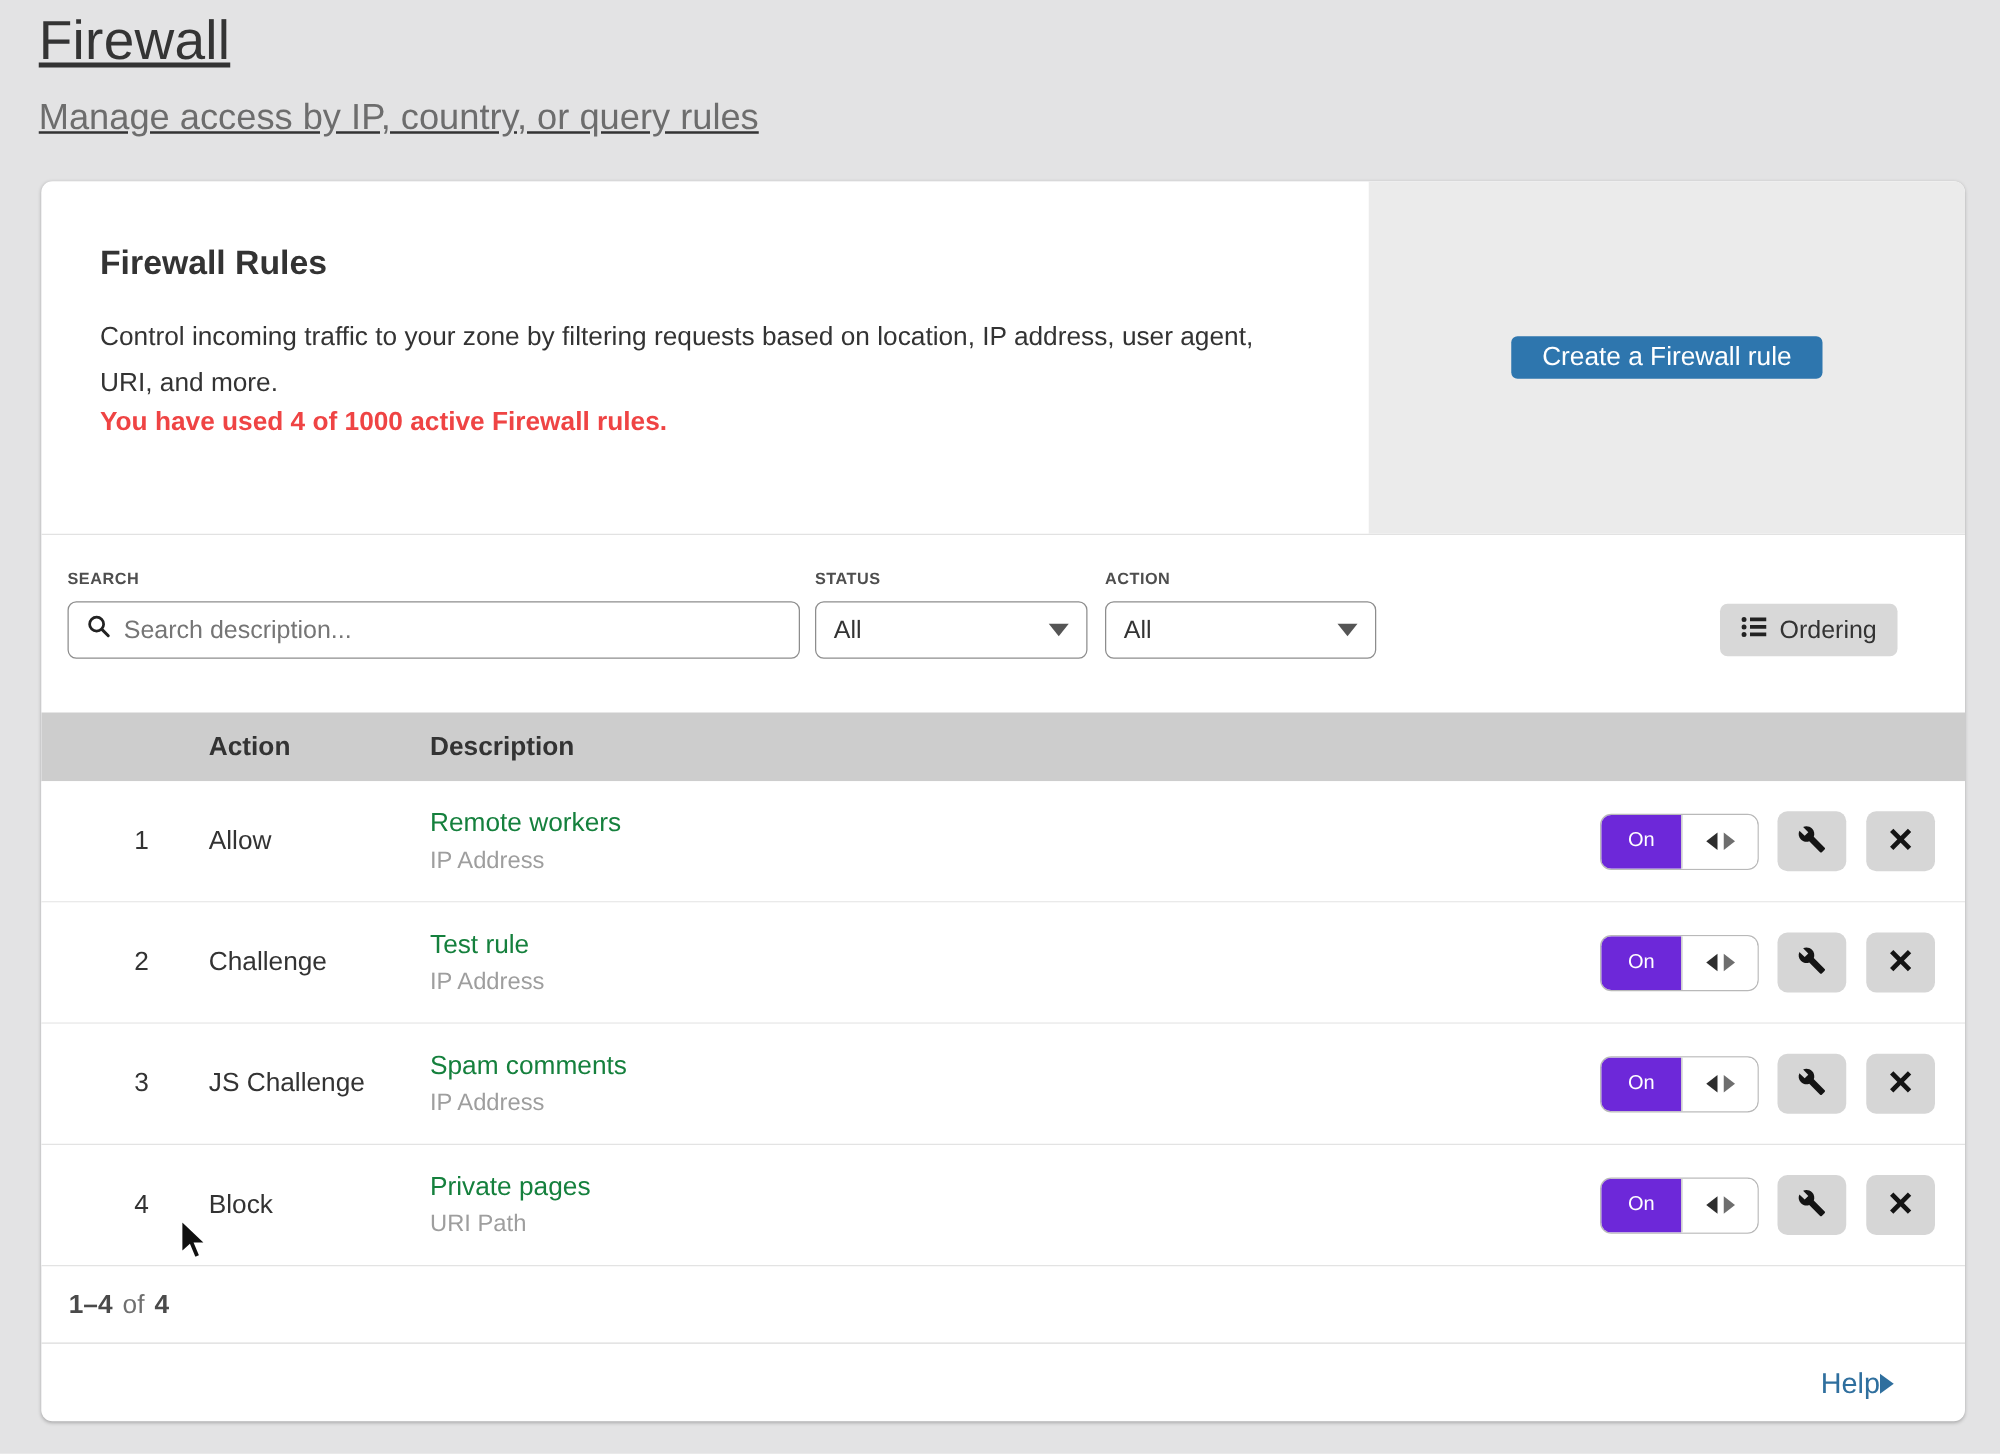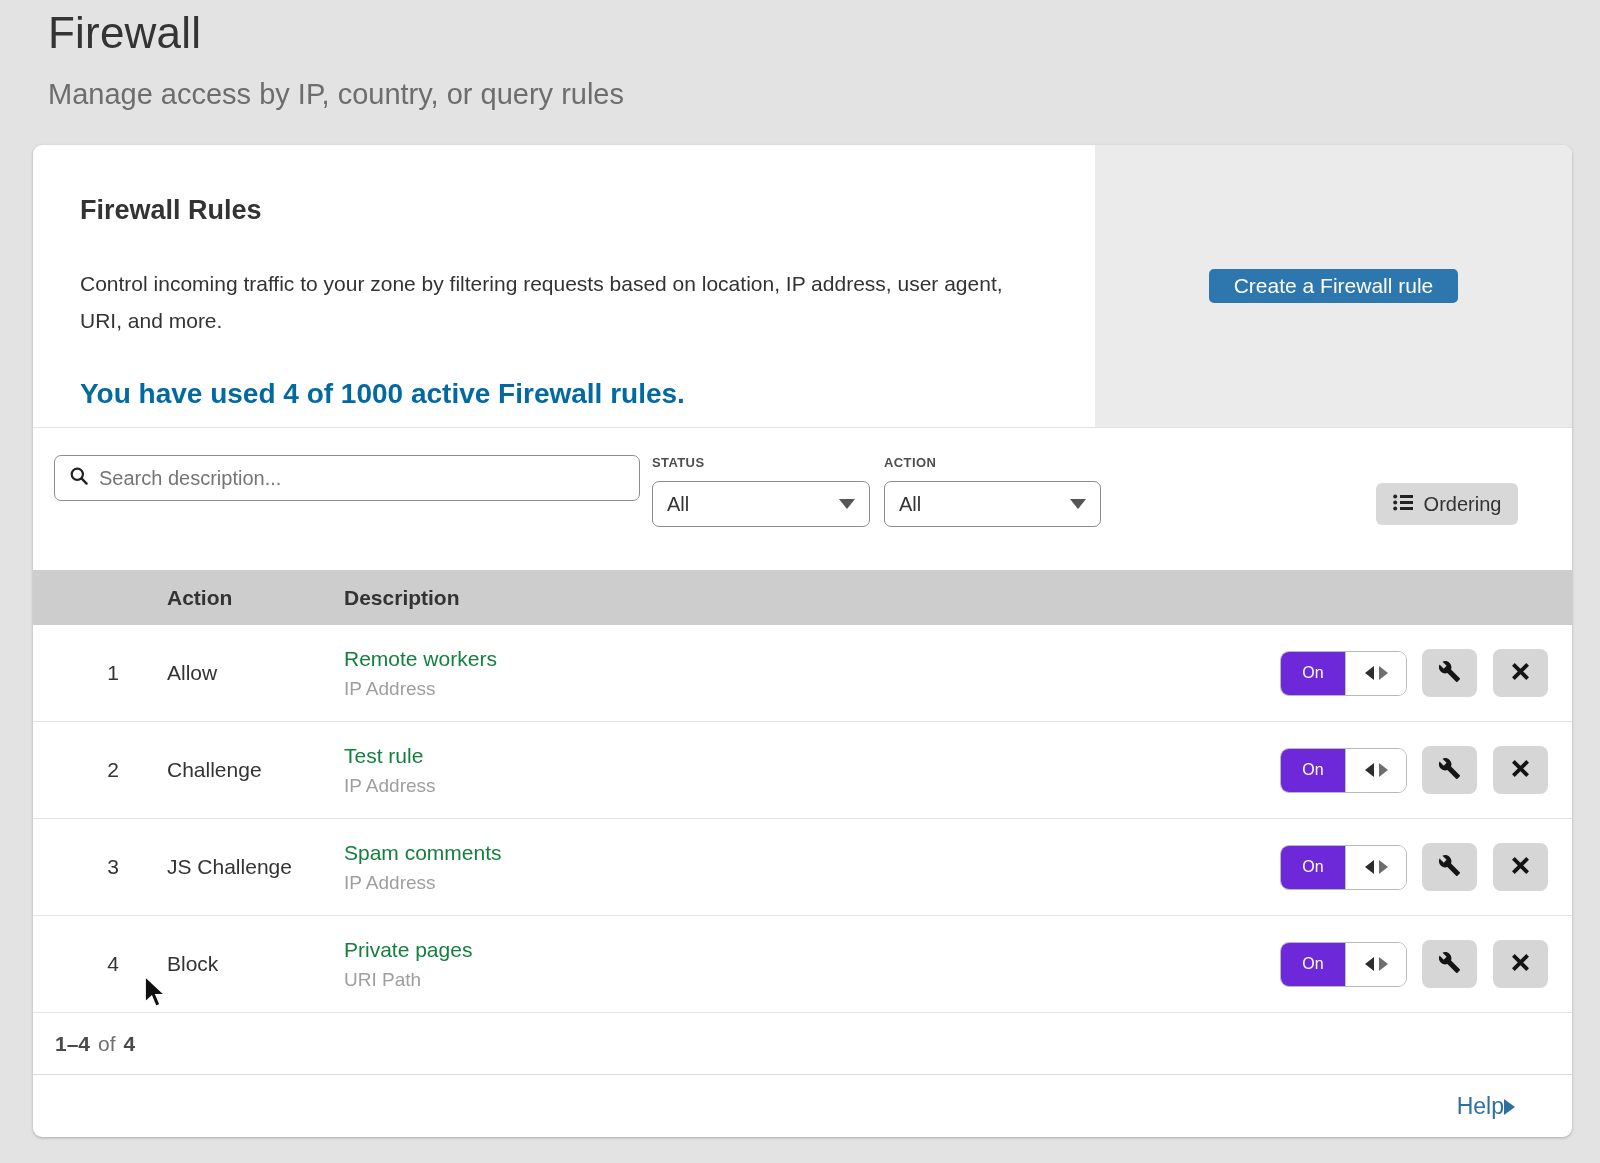--- a/index.html
+++ b/index.html
@@ -6,40 +6,40 @@
   html,body { width:1600px; height:1163px; }
   body {
     font-family: "Liberation Sans", "DejaVu Sans", sans-serif;
     background:#e3e3e4;
     position:relative;
     overflow:hidden;
     color:#333;
   }
 
   
-  .page-header { padding:8px 0 0 48px; }
+  .page-header { padding:8px 0 0 31px;text-decoration:underline; }
   .page-title { font-size:44px; font-weight:500; color:#343434; letter-spacing:.2px; }
   .page-subtitle { margin-top:20px; font-size:29px; font-weight:400; color:#6d6d6d; }
 
   
   .card {
     position:absolute; left:33px; top:145px;
     width:1539px; height:992px;
     background:#fff; border-radius:9px;
     box-shadow:0 1px 3px rgba(0,0,0,.25);
     display:flex; flex-direction:column;
     overflow:hidden;
   }
 
   
   .card-top { height:283px; display:flex; border-bottom:1px solid #e2e2e2; flex:0 0 auto; }
   .card-top-left { width:1062px; flex:0 0 1062px; padding:50px 48px 0 47px; }
-  .rules-heading { font-size:27px; font-weight:700; color:#333; margin-bottom:40px; }
+  .rules-heading { font-size:27px; font-weight:700; color:#333; margin-bottom:26px; }
   .rules-desc { font-size:21px; line-height:1.75; color:#333; max-width:950px; }
-  .rules-usage { font-size:28px; font-weight:700; color:#0369a1; margin-top:38px; }
+  .rules-usage { font-size:21px; font-weight:700; color:#ef4444; }
   .card-top-right {
     flex:1; background:#ebebeb;
     display:flex; align-items:center; justify-content:center;
   }
   .btn-primary {
     background:#2e76ae; color:#fff; border:none; cursor:pointer;
     font-family:inherit; font-size:21px; font-weight:500;
     padding:5px 25px; border-radius:5px;
   }
 
@@ -126,20 +126,21 @@
       <p class="rules-desc">Control incoming traffic to your zone by filtering requests based on location, IP address, user agent, URI, and more.</p>
       <p class="rules-usage">You have used 4 of 1000 active Firewall rules.</p>
     </div>
     <div class="card-top-right">
       <button class="btn-primary">Create a Firewall rule</button>
     </div>
   </div>
 
   <div class="filters">
     <div class="filter-col search">
+      <div class="filter-label">SEARCH</div>
       <div class="control search-box">
         <span>
           <svg width="20" height="20" viewBox="0 0 20 20">
               <circle cx="8.3" cy="8.3" r="5.6" fill="none" stroke="#222" stroke-width="2.2"></circle>
               <line x1="12.7" y1="12.7" x2="17.6" y2="17.6" stroke="#222" stroke-width="2.4" stroke-linecap="round"></line>
             </svg>
         </span>
         <input type="text" placeholder="Search description..." style="">
       </div>
     </div>

